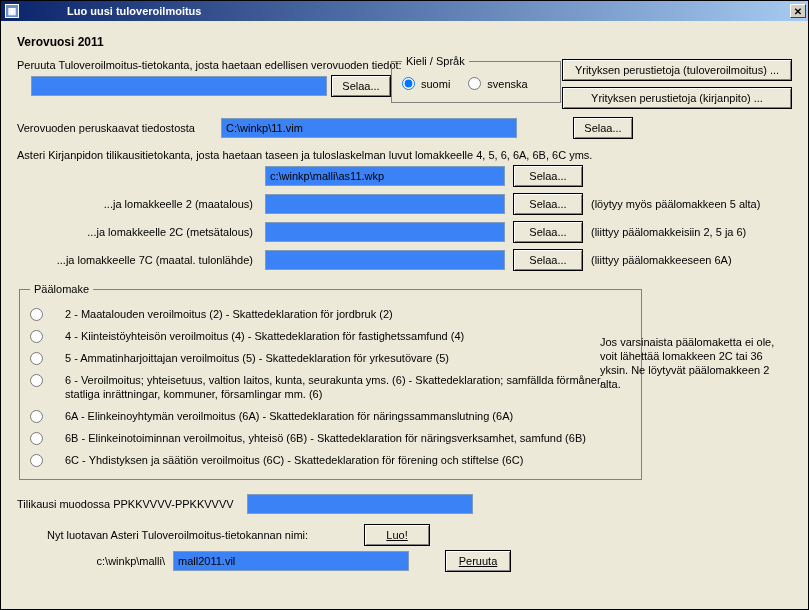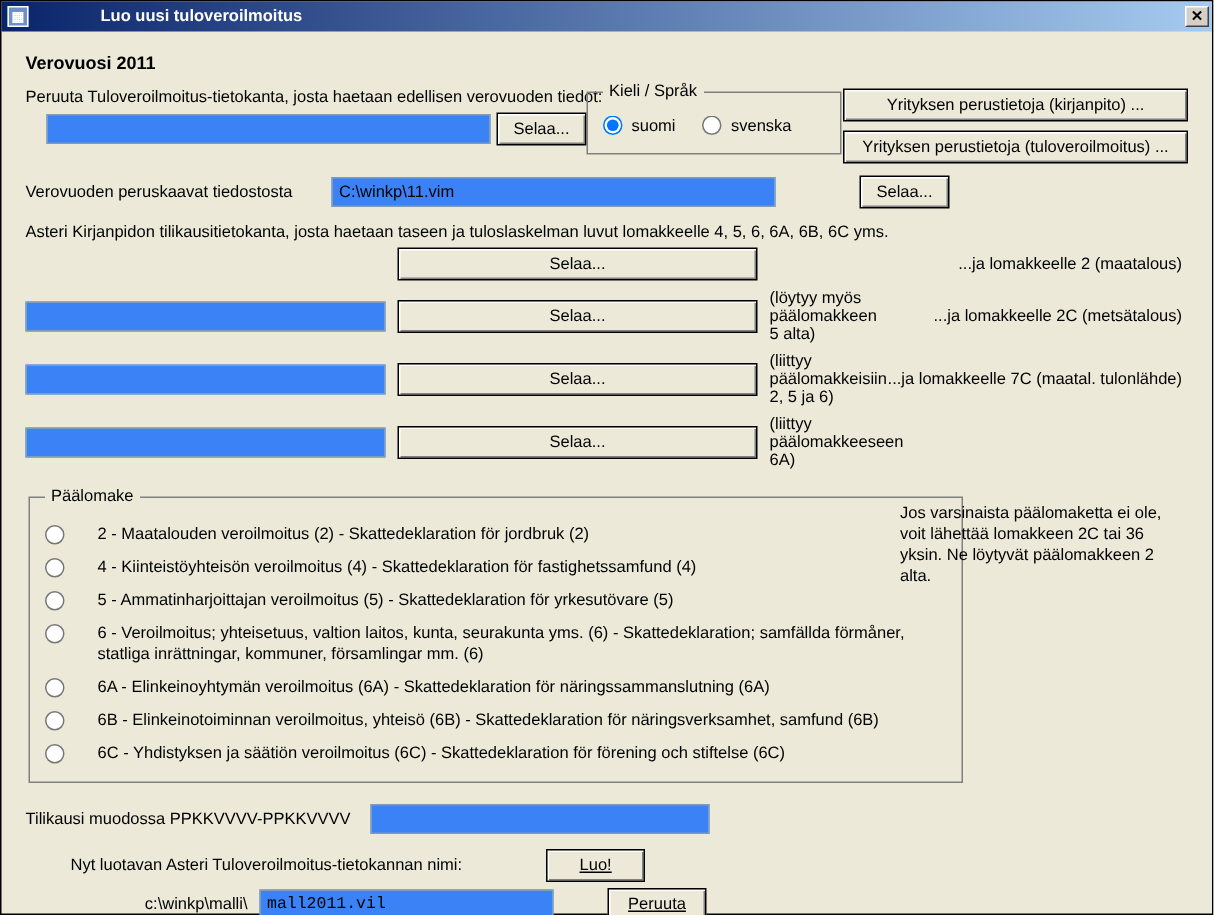--- a/index.html
+++ b/index.html
@@ -139,22 +139,22 @@
   <div class="titlebar">
     <span class="icon">▦</span>
     <span class="title">Luo uusi tuloveroilmoitus</span>
     <span class="close">✕</span>
   </div>
 
   <div class="content">
     <h1 class="heading">Verovuosi 2011</h1>
 
     <div class="top-right-btns">
+      <button class="btn btn-wide">Yrityksen perustietoja (tuloveroilmoitus) ...</button>
       <button class="btn btn-wide">Yrityksen perustietoja (kirjanpito) ...</button>
-      <button class="btn btn-wide">Yrityksen perustietoja (tuloveroilmoitus) ...</button>
     </div>
 
     <fieldset class="lang">
       <legend>Kieli / Språk</legend>
       <div class="radio-row">
         <label class="radio-opt">
           <input type="radio" name="lang" checked="" style="">
           <span>suomi</span>
         </label>
         <label class="radio-opt">
@@ -176,20 +176,21 @@
       <span class="lbl" style="width:200px">Verovuoden peruskaavat tiedostosta</span>
       <input class="txt" style="width: 296px; margin-left: 4px;" value="C:\winkp\11.vim">
       <span style="width:56px"></span>
       <button class="btn" style="width:60px">Selaa...</button>
     </div>
 
     <div class="lbl" style="margin-top:10px">Asteri Kirjanpidon tilikausitietokanta, josta haetaan taseen ja tuloslaskelman luvut lomakkeelle 4, 5, 6, 6A, 6B, 6C yms.</div>
 
     <div class="form-grid" style="margin-left:0px;">
       <span></span>
+      <input class="txt" value="c:\winkp\malli\as11.wkp" style="">
       <button class="btn">Selaa...</button>
       <span></span>
 
       <span class="lbl rlabel">...ja lomakkeelle 2 (maatalous)</span>
       <input class="txt" value="" style="">
       <button class="btn">Selaa...</button>
       <span class="hint">(löytyy myös päälomakkeen 5 alta)</span>
 
       <span class="lbl rlabel">...ja lomakkeelle 2C (metsätalous)</span>
       <input class="txt" value="" style="">
@@ -246,21 +247,21 @@
 
       <div class="row2">
         <span class="lbl" style="margin-left:30px">Nyt luotavan Asteri Tuloveroilmoitus-tietokannan nimi:</span>
         <span style="width:40px"></span>
         <button class="btn" style="width:66px">
             <span class="underline-only">Luo!</span>
           </button>
       </div>
       <div class="row2" style="margin-top:4px;">
         <span class="lbl" style="margin-left:60px;width:88px;text-align:right">c:\winkp\malli\</span>
-        <input class="txt" style="width: 196px; font-family: Liberation Mono, monospace;" value="mall2011.vil">
+        <input class="txt" style="width: 236px;" value="mall2011.vil">
         <span style="width:20px"></span>
         <button class="btn" style="width:66px">
             <span class="underline-only">Peruuta</span>
           </button>
       </div>
     </div>
 
   </div>
 </div>
 

